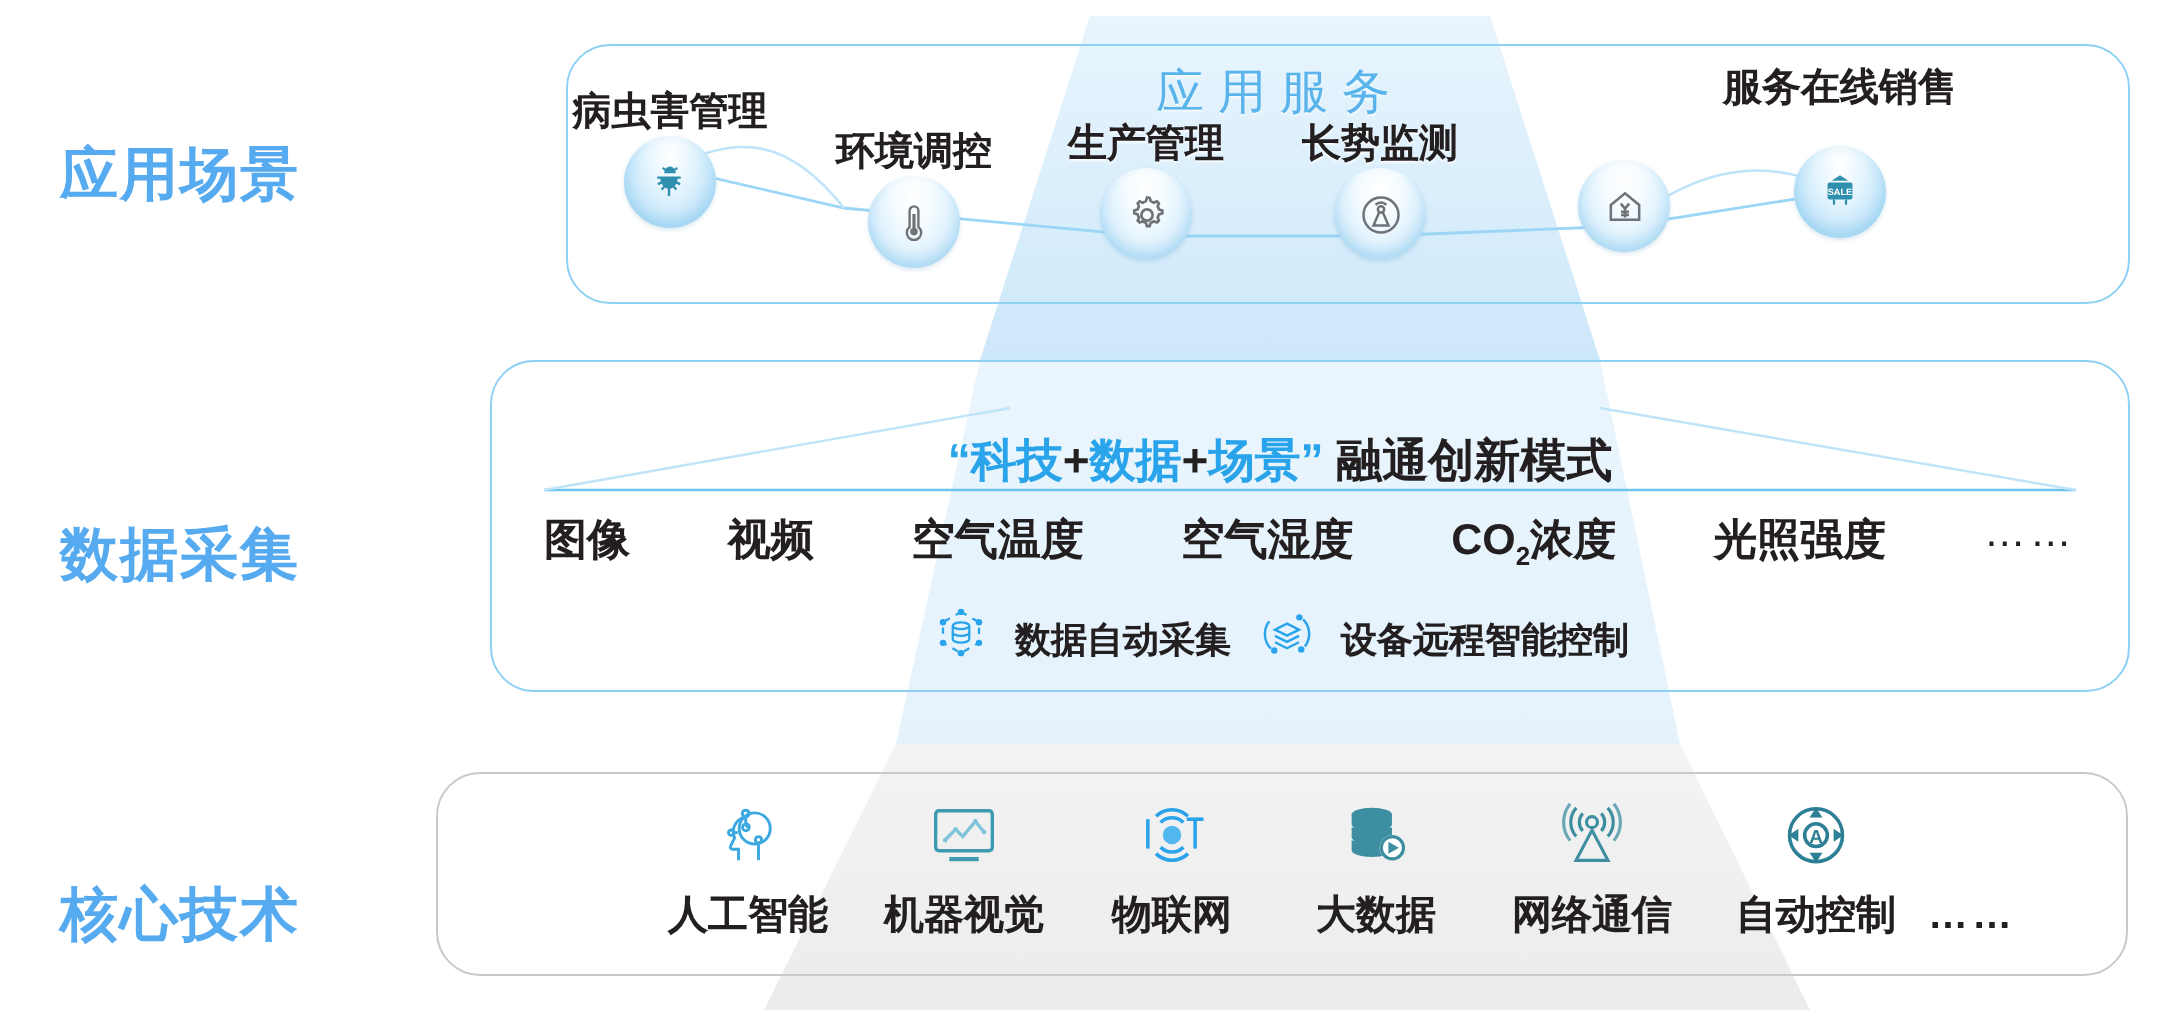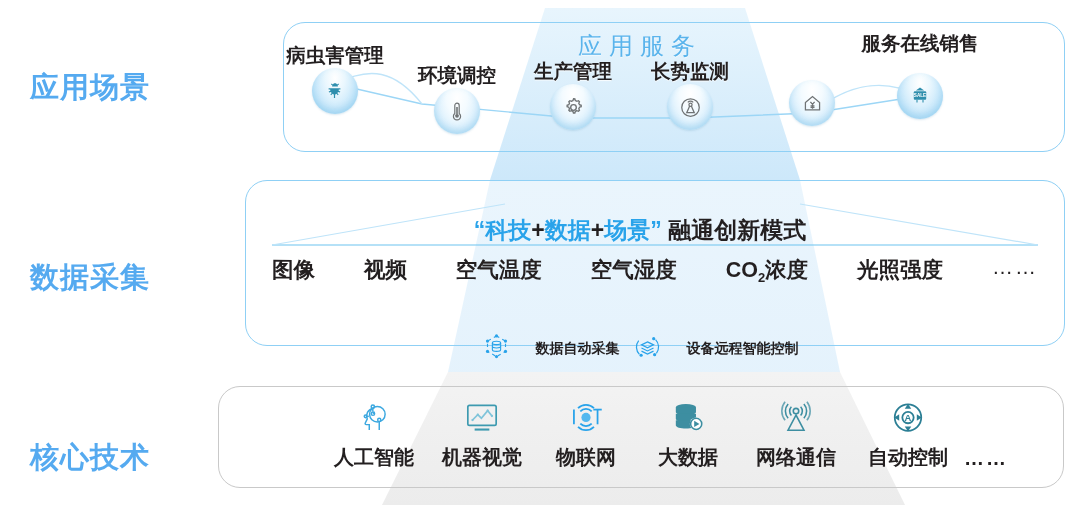--- a/index.html
+++ b/index.html
@@ -106,22 +106,22 @@
   #data-items .ellipsis { letter-spacing: 2px; color:#231f20; font-size:21px; }
 
   #data-caps {
     position: absolute;
     left: 640px; top: 302px;
     transform: translateX(-50%);
     display: flex; align-items: center; gap: 13px;
     white-space: nowrap;
   }
   #data-caps .cap {
-    display:flex; align-items:center; gap:24px;
-    font-size: 14px; font-weight: 700; color:#231f20;margin-top:30px;
+    display:flex; align-items:center; gap:12px;
+    font-size: 18px; font-weight: 700; color:#231f20;
   }
 
   
   #tech-items {
     position: absolute;
     left: 320px; top: 396px;
     width: 720px;
     display: flex;
     align-items: flex-end;
     gap: 0px;

